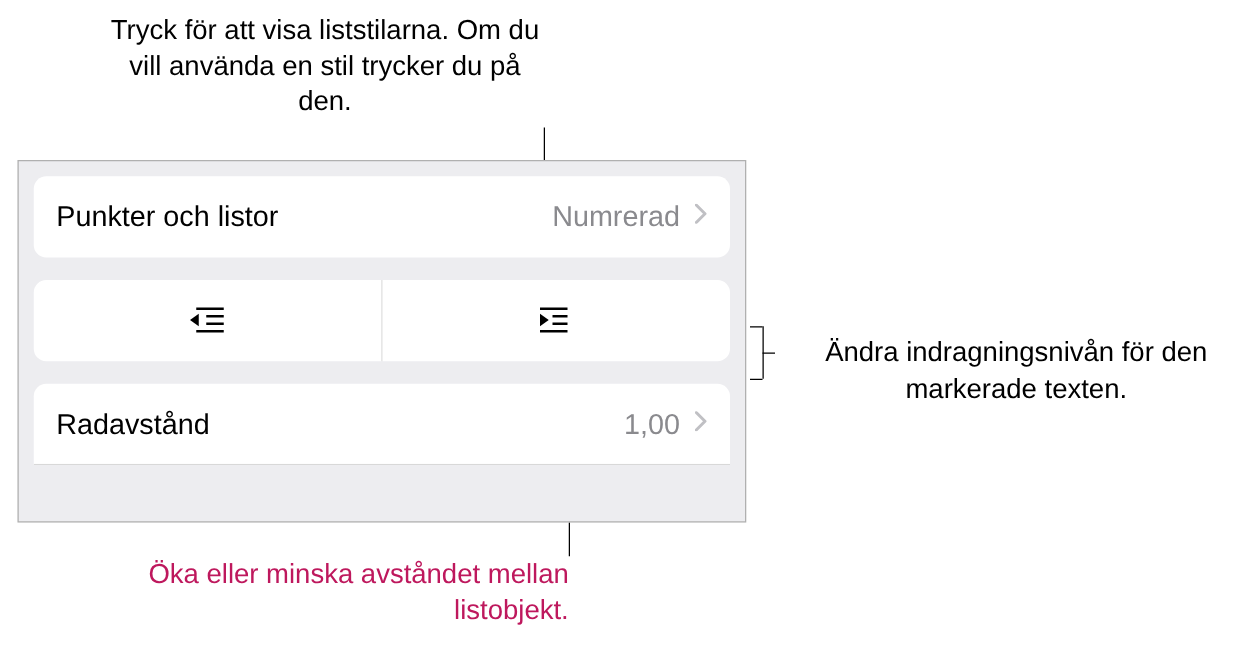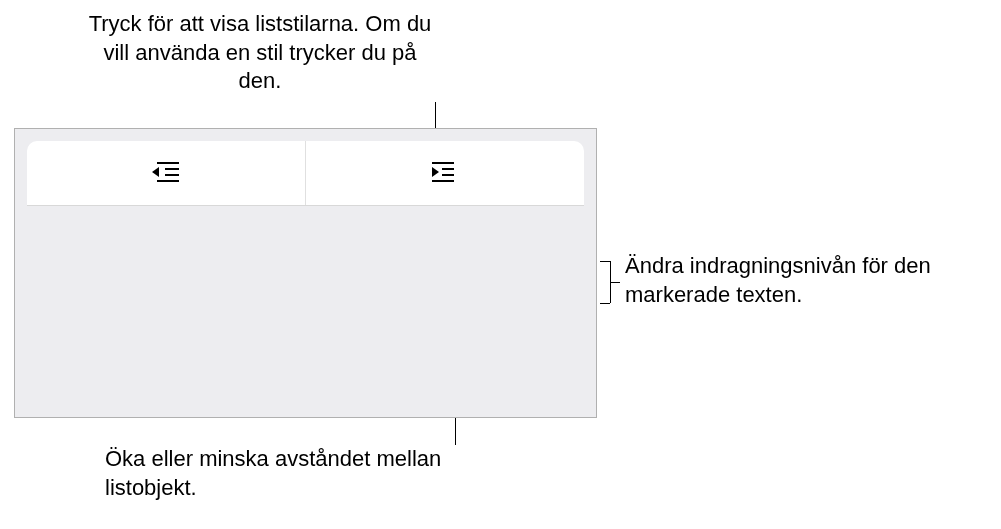--- a/index.html
+++ b/index.html
@@ -19,34 +19,35 @@
       top: 10px;
       left: 85px;
       width: 350px;
       text-align: center;
       font-size: 22px;
       color: #000;
       line-height: 1.3;
     }
     .callout-right {
       position: absolute;
-      top: 252px;
+      top: 268px;
       left: 625px;
       font-size: 22px;
       color: #000;
       line-height: 1.3;
+      text-align: center;
     }
     .callout-bottom {
       position: absolute;
       top: 445px;
       left: 105px;
       width: 350px;
-      text-align: left;
+      text-align: right;
       font-size: 22px;
-      color: #000000;
+      color: #be185d;
       line-height: 1.3;
     }
     .leader-top {
       position: absolute;
       top: 102px;
       left: 435px;
       width: 1px;
       height: 63px;
       background: #000;
     }
@@ -167,20 +168,29 @@
   <div class="leader-right-h1"></div>
   <div class="leader-right-h2"></div>
   <div class="leader-right-h3"></div>
 </div>
 
 <div class="callout-bottom">Öka eller minska avståndet mellan listobjekt.</div>
 <div class="leader-bottom"></div>
 
 <div class="panel">
 
+  <div class="row">
+    <span class="row-label">Punkter och listor</span>
+    <span class="row-value">Numrerad</span>
+    <span class="chevron">
+      <svg width="10" height="16" viewBox="0 0 10 16">
+          <path d="M1 1 L8 8 L1 15" stroke="#c0c0c4" stroke-width="2.4" fill="none" stroke-linecap="round" stroke-linejoin="round"></path>
+        </svg>
+    </span>
+  </div>
 
   <div class="row indent-row">
     <div class="indent-btn">
       <svg class="icon-svg" viewBox="0 0 34 26">
         <line x1="8" y1="3" x2="30" y2="3" stroke="#000" stroke-width="2"></line>
         <line x1="16" y1="9" x2="30" y2="9" stroke="#000" stroke-width="2"></line>
         <line x1="16" y1="15" x2="30" y2="15" stroke="#000" stroke-width="2"></line>
         <line x1="8" y1="21" x2="30" y2="21" stroke="#000" stroke-width="2"></line>
         <polygon points="3,12 10,7 10,17" fill="#000"></polygon>
       </svg>
@@ -189,14 +199,23 @@
       <svg class="icon-svg" viewBox="0 0 34 26">
         <line x1="4" y1="3" x2="26" y2="3" stroke="#000" stroke-width="2"></line>
         <line x1="14" y1="9" x2="26" y2="9" stroke="#000" stroke-width="2"></line>
         <line x1="14" y1="15" x2="26" y2="15" stroke="#000" stroke-width="2"></line>
         <line x1="4" y1="21" x2="26" y2="21" stroke="#000" stroke-width="2"></line>
         <polygon points="11,12 4,7 4,17" fill="#000"></polygon>
       </svg>
     </div>
   </div>
 
+  <div class="row">
+    <span class="row-label">Radavstånd</span>
+    <span class="row-value">1,00</span>
+    <span class="chevron">
+      <svg width="10" height="16" viewBox="0 0 10 16">
+          <path d="M1 1 L8 8 L1 15" stroke="#c0c0c4" stroke-width="2.4" fill="none" stroke-linecap="round" stroke-linejoin="round"></path>
+        </svg>
+    </span>
+  </div>
 
 </div>
 
 </body></html>

